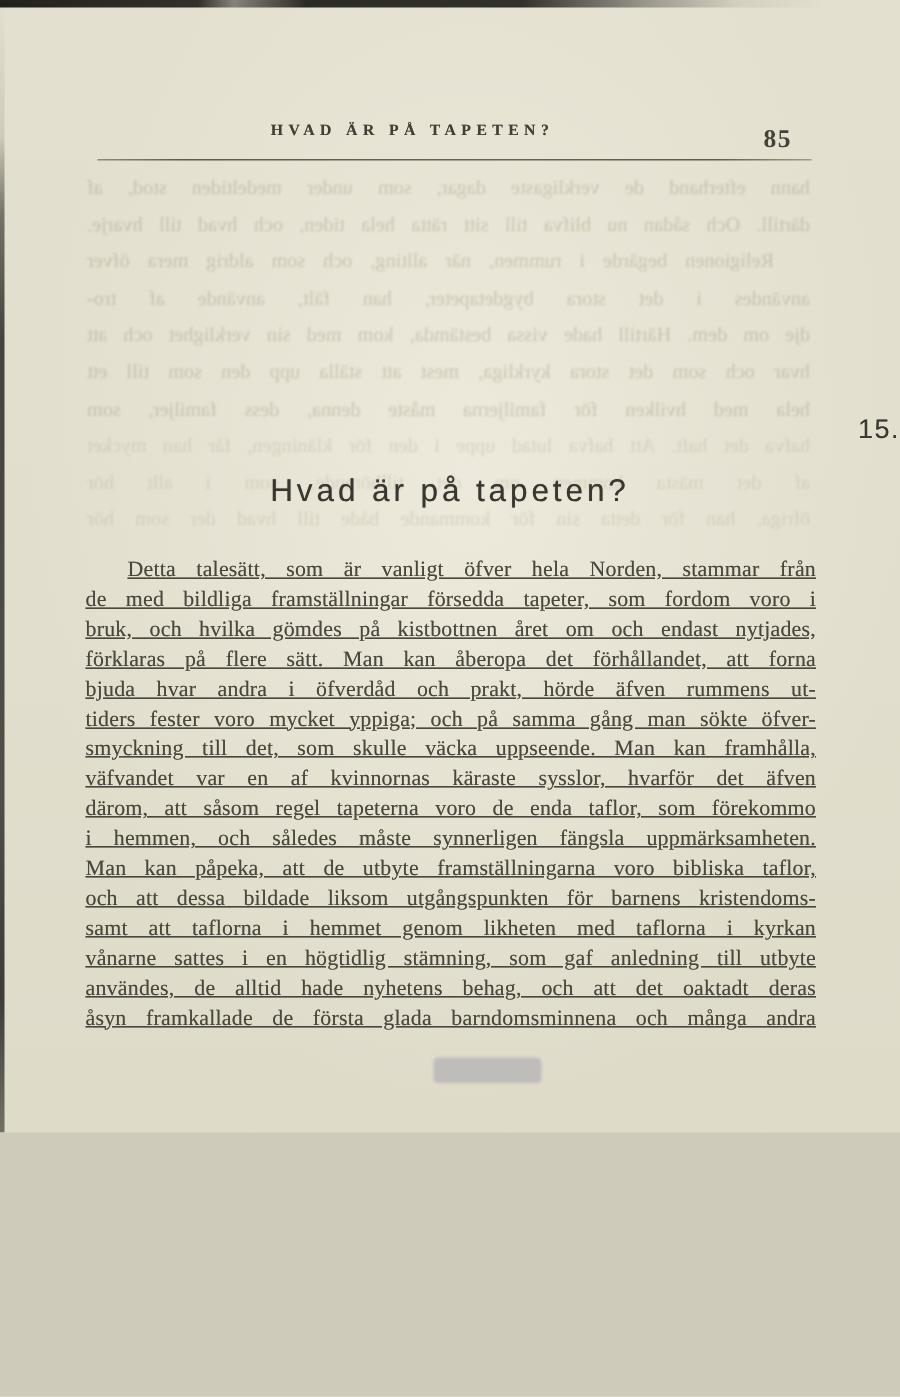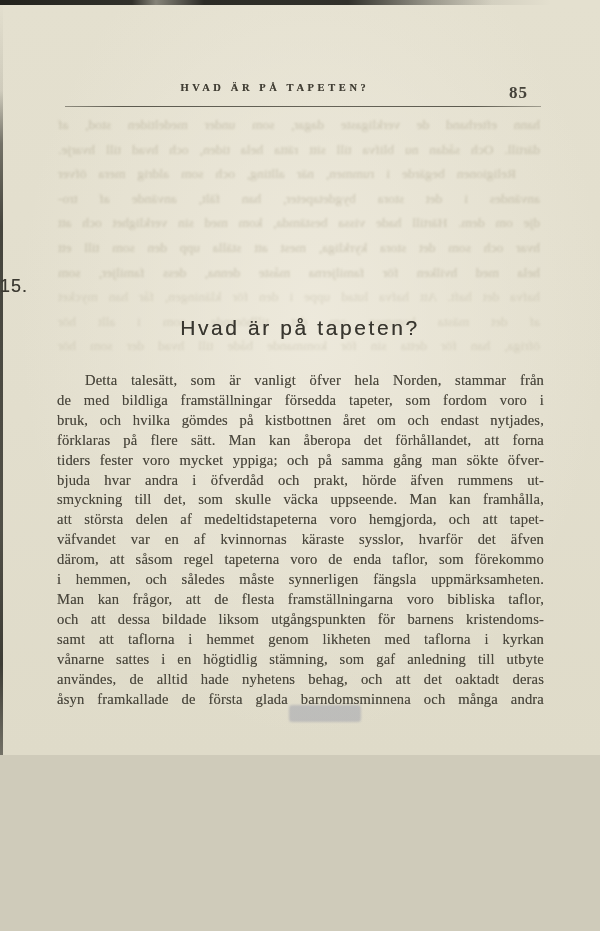--- a/index.html
+++ b/index.html
@@ -65,21 +65,21 @@
     font-size: 13.5px; line-height: 24.6px;
     text-align: justify;
   }
   .ghost-line { text-align-last: justify; white-space: normal; }
   .ghost-line:nth-child(3) { padding-left: 24px; }
   .ghost-line:nth-child(n+8) { opacity: 0.62; }
 
   
   .chapter-number {
     position: absolute; top: 276px; left: 0; width: 100%;
-    text-align: left;
+    text-align: right;
     font-family: "Liberation Sans", sans-serif;
     font-size: 18px; letter-spacing: 1px;
     color: #3b3931; text-shadow: 0 0 0.4px rgba(59,57,49,0.55);
   }
   .chapter-title {
     position: absolute; top: 316px; left: 0; width: 100%;
     text-align: center;
     font-family: "Liberation Sans", sans-serif;
     font-size: 21px; letter-spacing: 2.6px;
     color: #38362f; text-shadow: 0 0 0.5px rgba(56,54,47,0.6);
@@ -88,21 +88,21 @@
 
   
   .body-text {
     position: absolute; top: 371px; left: 57px; width: 487px;
     font-family: "Liberation Serif", serif;
     font-size: 14.6px; line-height: 19.9px;
     letter-spacing: 0.15px; word-spacing: 1px;
     color: #4a473d;
     text-shadow: 0 0 0.35px rgba(74,71,61,0.55);
   }
-  .body-line { text-align: justify; text-align-last: justify; white-space: normal; }
+  .body-line { text-align: justify; text-align-last: justify; white-space: normal; text-decoration: underline; }
   .body-line:first-child { text-indent: 28px; }
 
   
   .ink-smudge {
     position: absolute; top: 705px; left: 289px; width: 72px; height: 17px;
     background: rgba(62,74,155,0.20);
     filter: blur(1.2px);
     mix-blend-mode: multiply;
     border-radius: 3px;
   }
@@ -136,28 +136,27 @@
 
   <div class="chapter-number">15.</div>
 
   <div class="chapter-title">Hvad är på tapeten?</div>
 
   <div class="body-text">
       <div class="body-line">Detta talesätt, som är vanligt öfver hela Norden, stammar från</div>
       <div class="body-line">de med bildliga framställningar försedda tapeter, som fordom voro i</div>
       <div class="body-line">bruk, och hvilka gömdes på kistbottnen året om och endast nytjades,</div>
       <div class="body-line">förklaras på flere sätt.  Man kan åberopa det förhållandet, att forna</div>
+      <div class="body-line">bjuda hvar andra i öfverdåd och prakt, hörde äfven rummens ut-</div>
       <div class="body-line">tiders fester voro mycket yppiga; och på samma gång man sökte öfver-</div>
-      <div class="body-line">bjuda hvar andra i öfverdåd och prakt, hörde äfven rummens ut-</div>
       <div class="body-line">smyckning till det, som skulle väcka uppseende.  Man kan framhålla,</div>
-      <div class="body-line">att största delen af medeltidstapeterna voro hemgjorda, och att tapet-</div>
       <div class="body-line">väfvandet var en af kvinnornas käraste sysslor, hvarför det äfven</div>
       <div class="body-line">därom, att såsom regel tapeterna voro de enda taflor, som förekommo</div>
       <div class="body-line">i hemmen, och således måste synnerligen fängsla uppmärksamheten.</div>
-      <div class="body-line">Man kan frågor, att de flesta framställningarna voro bibliska taflor,</div>
+      <div class="body-line">Man kan påpeka, att de utbyte framställningarna voro bibliska taflor,</div>
       <div class="body-line">och att dessa bildade liksom utgångspunkten för barnens kristendoms-</div>
       <div class="body-line">samt att taflorna i hemmet genom likheten med taflorna i kyrkan</div>
       <div class="body-line">vånarne sattes i en högtidlig stämning, som gaf anledning till utbyte</div>
       <div class="body-line">användes, de alltid hade nyhetens behag, och att det oaktadt deras</div>
       <div class="body-line">åsyn framkallade de första glada barndomsminnena och många andra</div>
     </div>
 
   <div class="ink-smudge"></div>
 
 </div>

